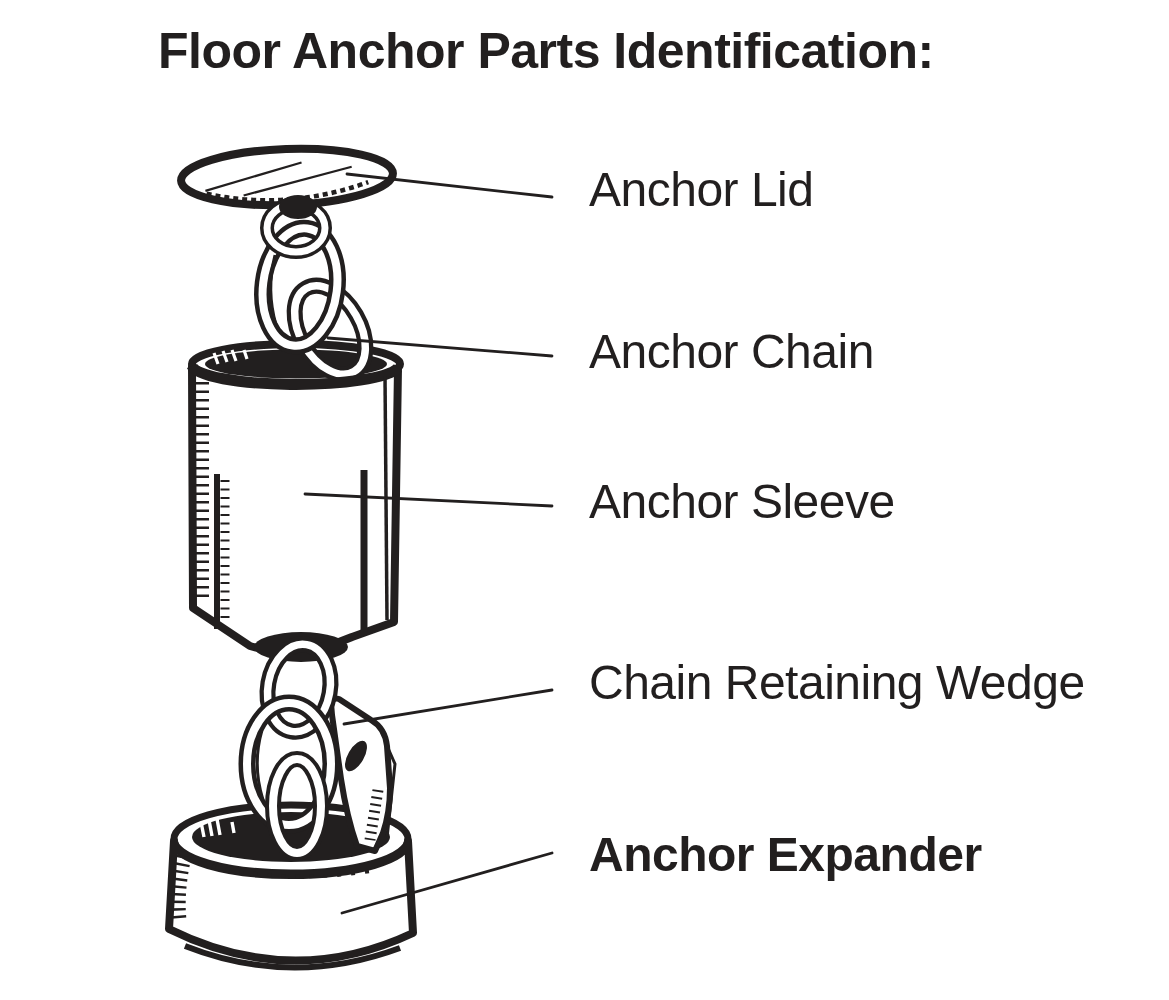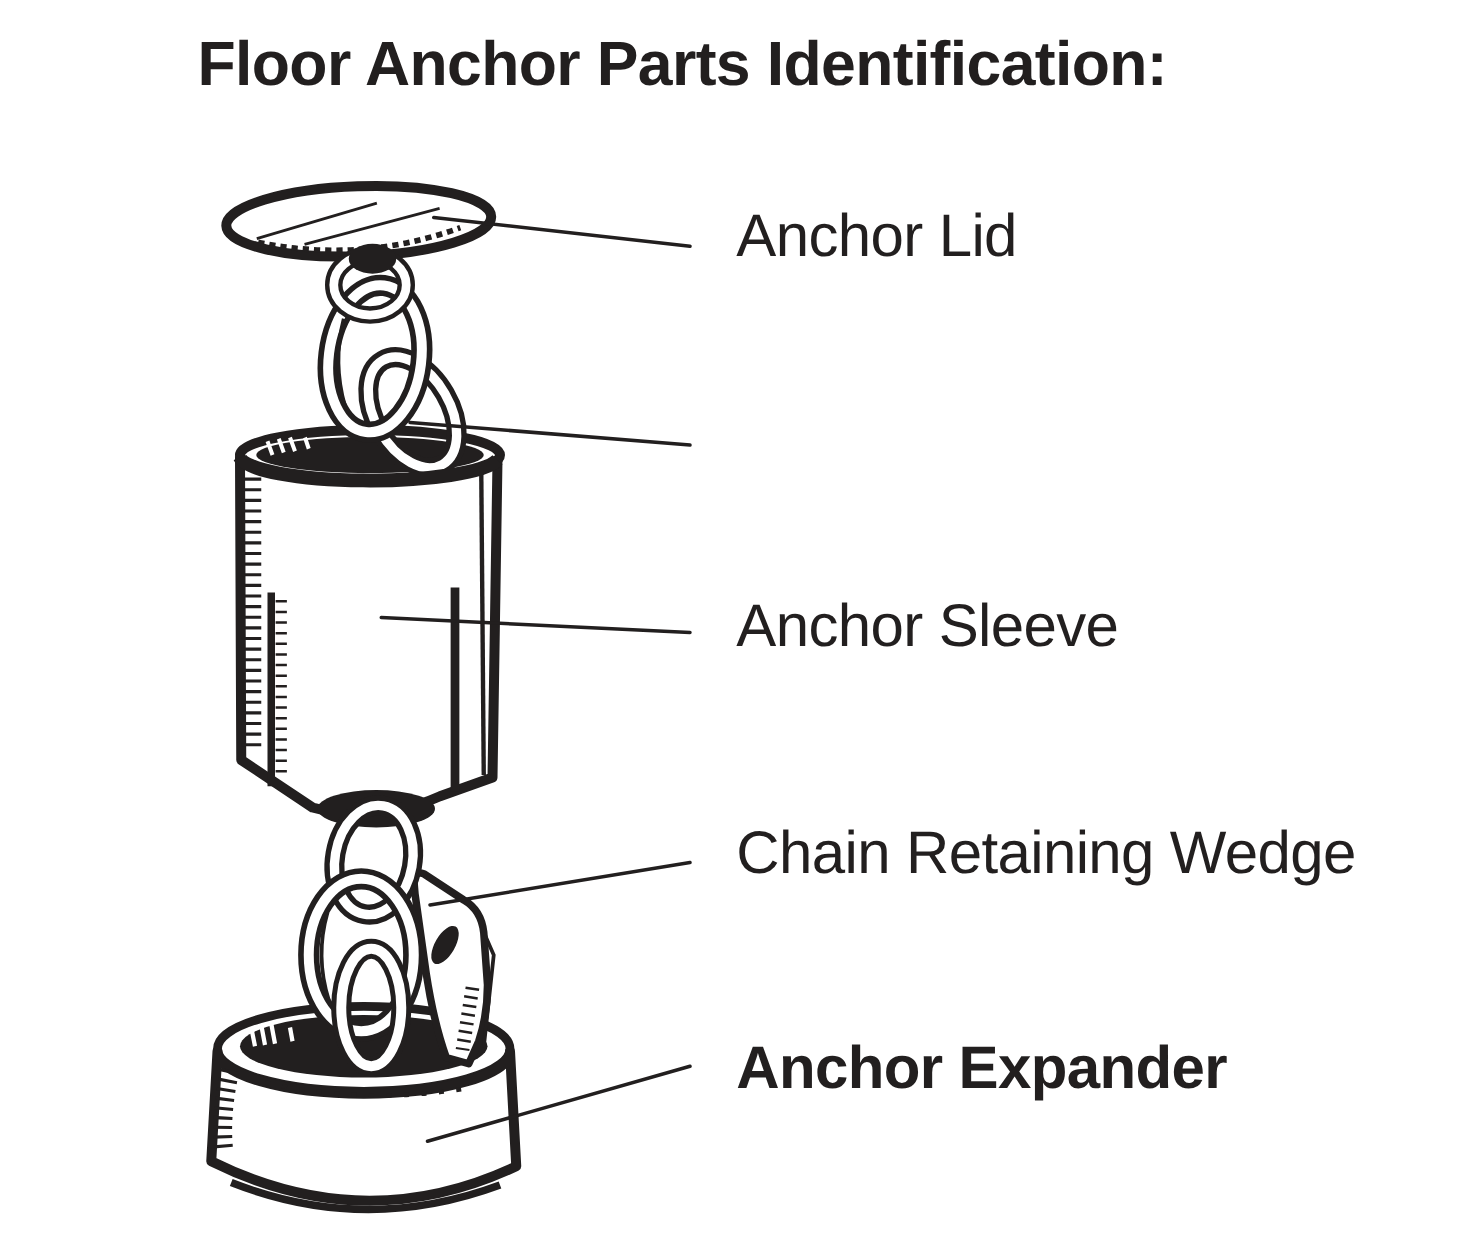--- a/index.html
+++ b/index.html
@@ -119,17 +119,18 @@
     <g stroke-linecap="round">
       <path class="s" d="M347,174 L552,197" stroke-width="2.8"></path>
       <path class="s" d="M328,338 L552,356" stroke-width="2.8"></path>
       <path class="s" d="M305,494 L552,506" stroke-width="2.8"></path>
       <path class="s" d="M344,724 L552,690" stroke-width="2.8"></path>
       <path class="s" d="M342,913 L552,853" stroke-width="2.8"></path>
     </g>
   </svg>
 
   <div class="label label-anchor-lid">Anchor Lid</div>
+  <div class="label label-anchor-chain">Anchor Chain</div>
   <div class="label label-chain-retaining-wedge">Chain Retaining Wedge</div>
   <div class="label label-anchor-sleeve">Anchor Sleeve</div>
   <div class="label label-anchor-expander">Anchor Expander</div>
 
 </div>
 
 </body></html>

